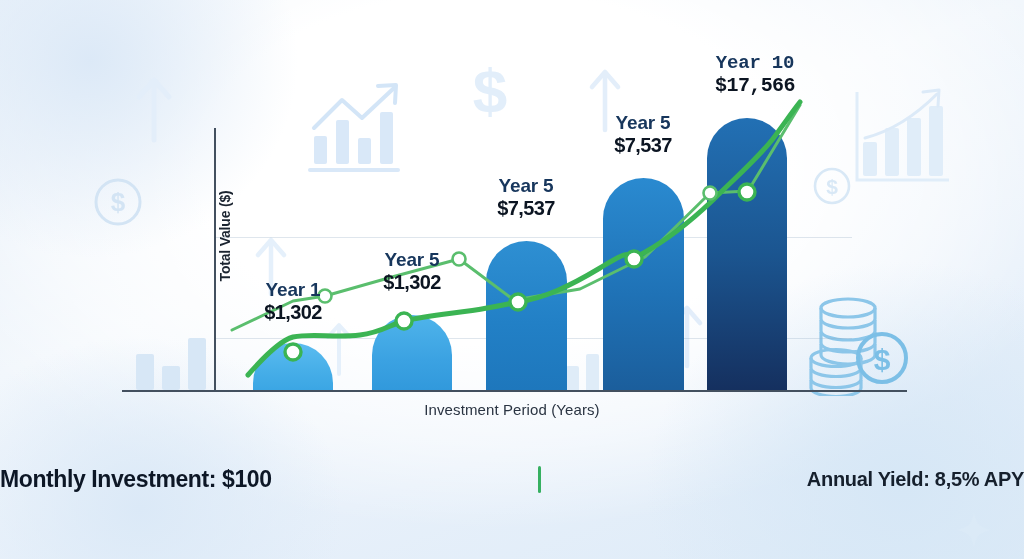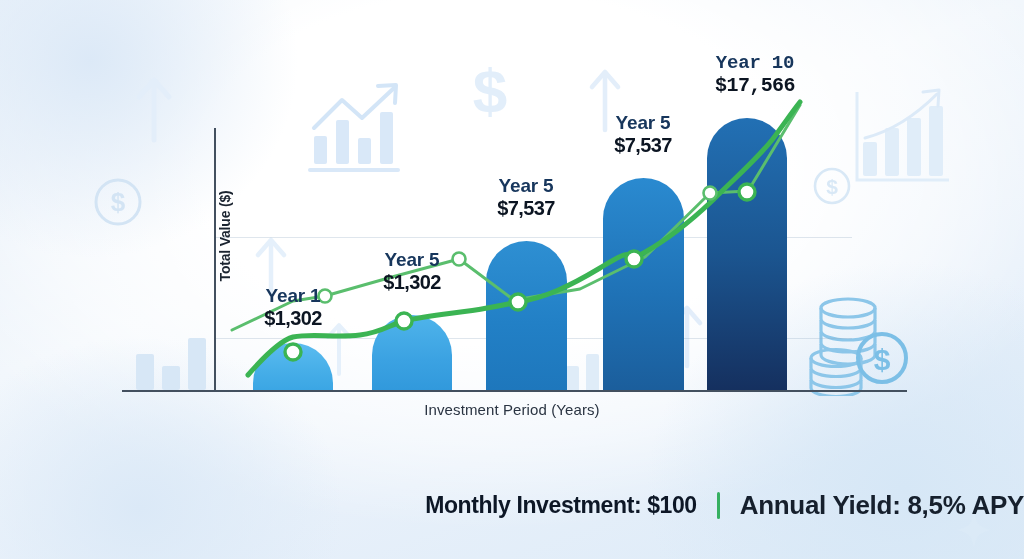--- a/index.html
+++ b/index.html
@@ -124,41 +124,41 @@
     font-size: 20px;
     font-weight: 800;
     color: #0c1522;
     letter-spacing: -0.6px;
     margin-top: 1px;
   }
 
   .footer {
     position: absolute;
     left: 0;
-    top: 490px;
+    top: 466px;
     width: 1024px;
     display: flex;
     align-items: center;
-    justify-content: flex-end;
+    justify-content: space-between;
     gap: 20px;
   }
   .footer .f-bold {
     font-size: 23px;
     font-weight: 800;
     color: #0d1726;
     letter-spacing: -0.4px;
   }
   .footer .f-sep {
     width: 3px;
     height: 27px;
     background: #36b061;
     border-radius: 2px;
   }
   .footer .f-reg {
-    font-size: 26px;
+    font-size: 20px;
     font-weight: 600;
     color: #16202d;
     letter-spacing: -0.3px;
   }
 
   .sparkle {
     position: absolute;
     pointer-events: none;
   }
 </style>
@@ -308,21 +308,21 @@
       <circle cx="459" cy="259" r="6.5" fill="#ffffff" stroke="#5ABE6D" stroke-width="2.6"></circle>
       <circle cx="710" cy="193" r="6.5" fill="#ffffff" stroke="#5ABE6D" stroke-width="2.6"></circle>
 
       <circle cx="293" cy="352" r="8" fill="#ffffff" stroke="#3BB453" stroke-width="3.4"></circle>
       <circle cx="404" cy="321" r="8" fill="#ffffff" stroke="#3BB453" stroke-width="3.4"></circle>
       <circle cx="518" cy="302" r="8" fill="#ffffff" stroke="#3BB453" stroke-width="3.4"></circle>
       <circle cx="634" cy="259" r="8" fill="#ffffff" stroke="#3BB453" stroke-width="3.4"></circle>
       <circle cx="747" cy="192" r="8" fill="#ffffff" stroke="#3BB453" stroke-width="3.4"></circle>
     </svg>
 
-    <div class="dlabel" style="left:213px; top:280px; width:160px;margin-top:6px;">
+    <div class="dlabel" style="left:213px; top:280px; width:160px;">
       <div class="yr">Year 1</div>
       <div class="val">$1,302</div>
     </div>
 
     <div class="dlabel" style="left:332px; top:250px; width:160px;">
       <div class="yr">Year 5</div>
       <div class="val">$1,302</div>
     </div>
 
     <div class="dlabel" style="left:446px; top:176px; width:160px;">

